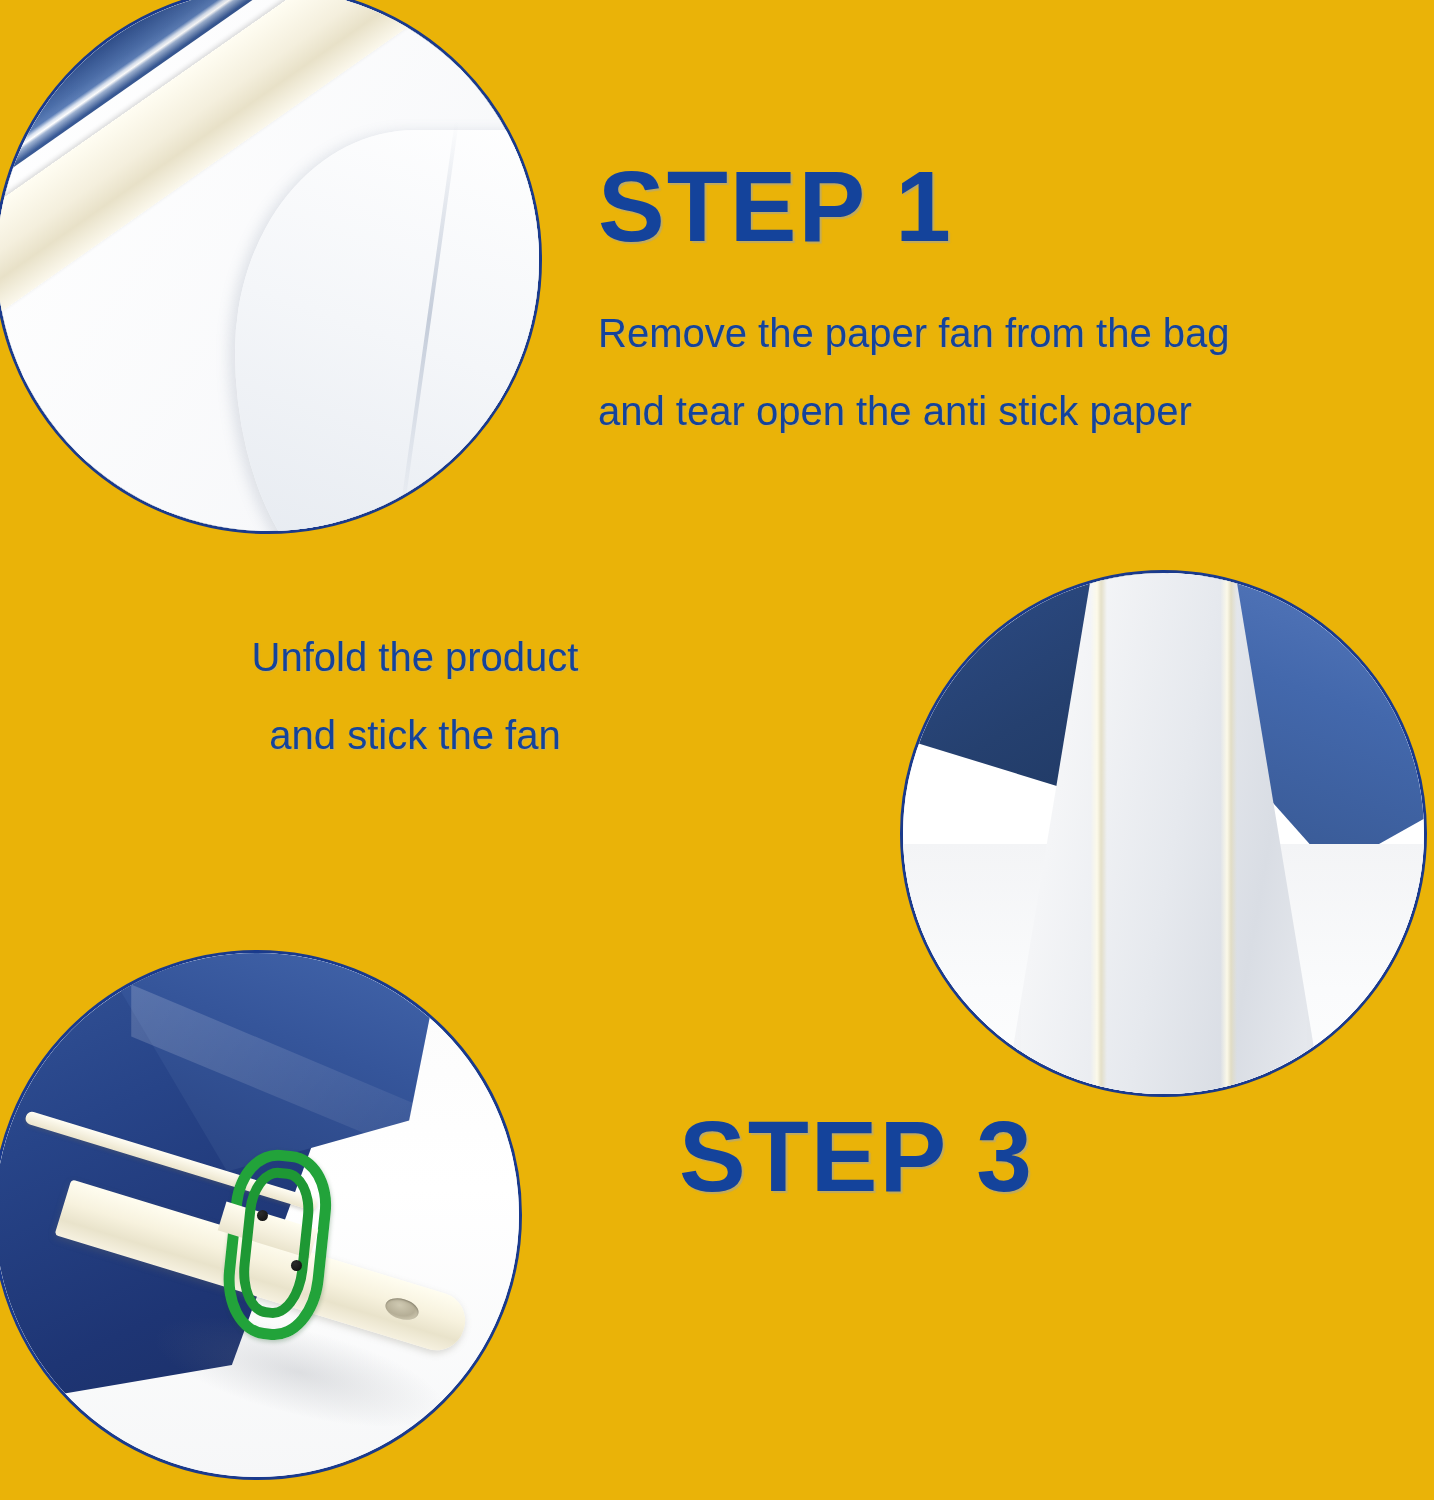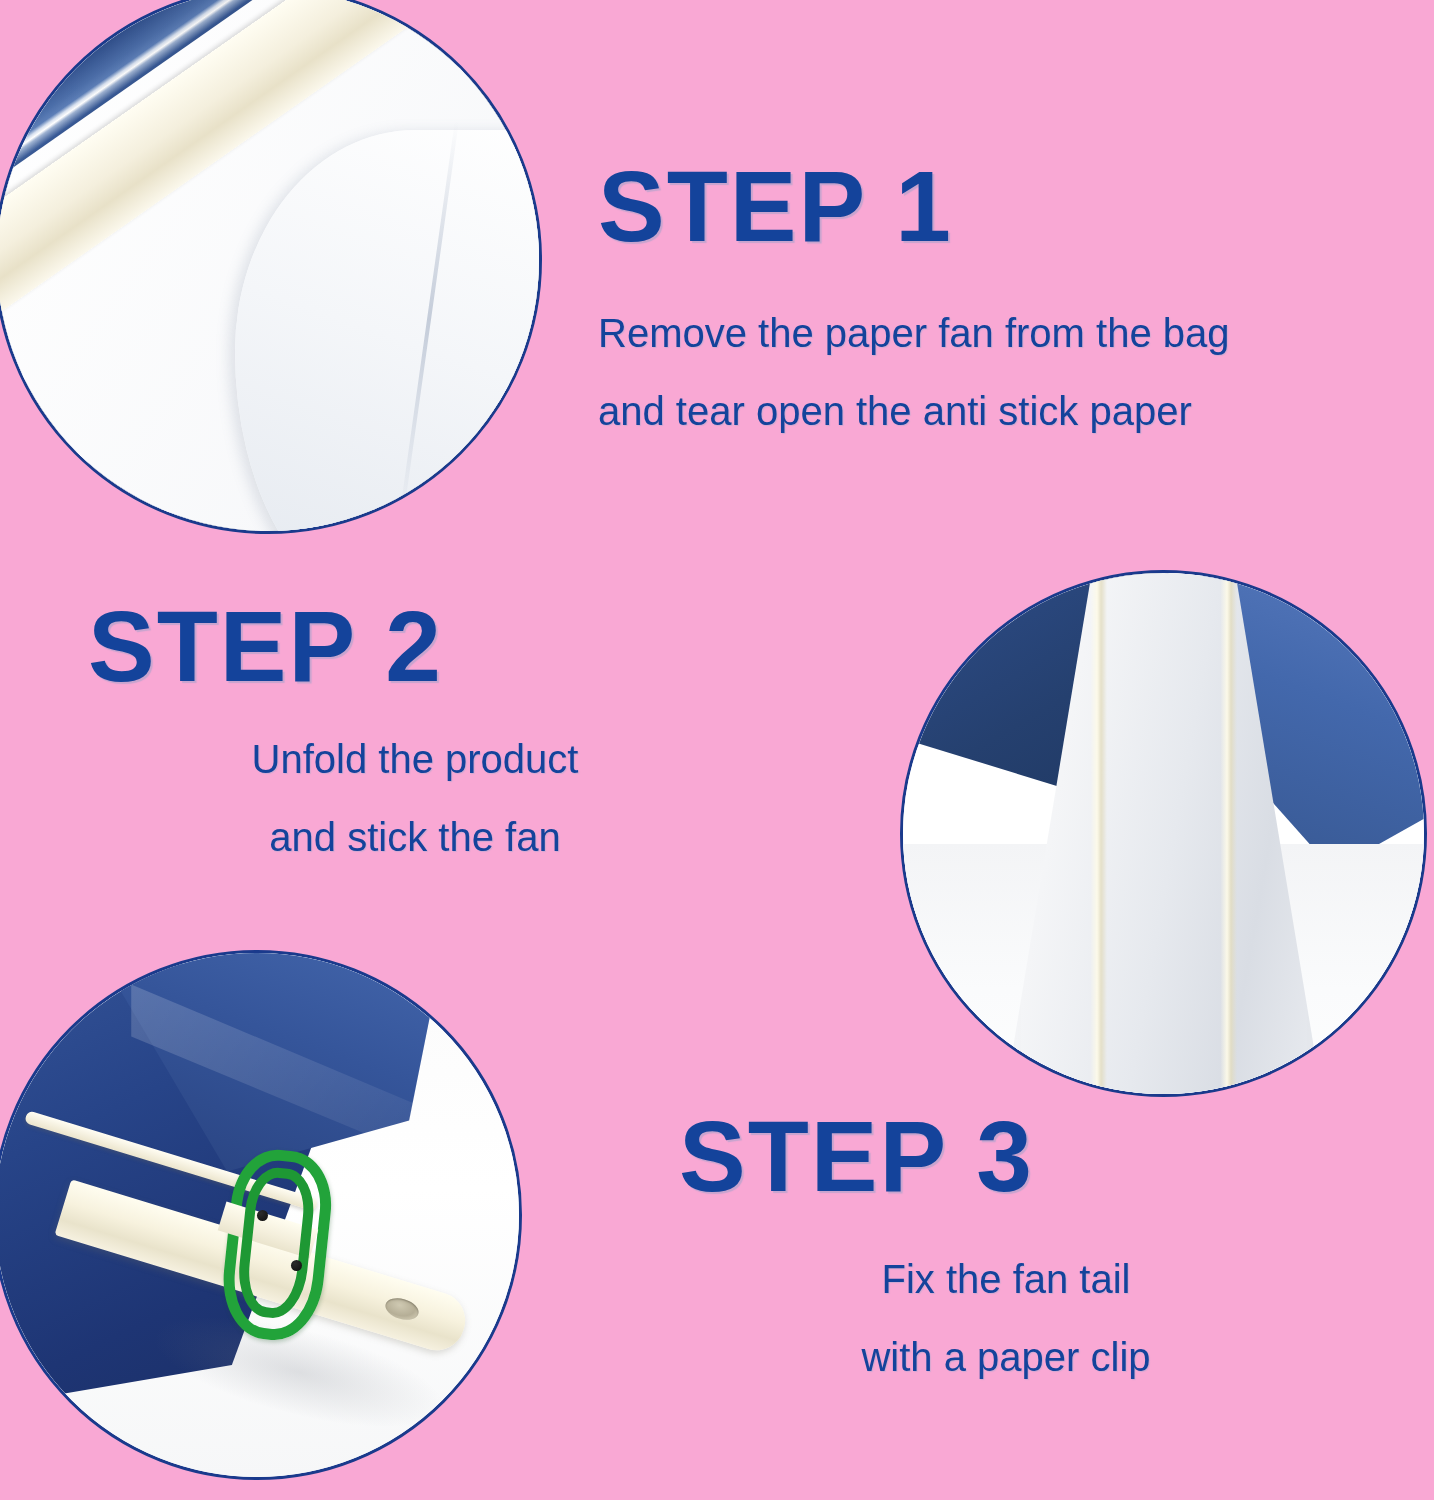--- a/index.html
+++ b/index.html
@@ -4,21 +4,21 @@
 <style>
   html, body {
     margin: 0;
     padding: 0;
     background: #ffffff;
   }
   #page {
     position: relative;
     width: 1434px;
     height: 1500px;
-    background: #f9a8d4;
+    background: #eab308;
     overflow: hidden;
     font-family: "Liberation Sans", sans-serif;
   }
 
   
   .step-block { position: absolute; }
   .step-title {
     color: #14439B;
     font-family: "Liberation Sans", sans-serif;
     font-weight: 700;
@@ -302,21 +302,20 @@
 
   <div class="step-block" id="step1-block">
     <div class="step-title">STEP 1</div>
     <div class="desc">
       <div class="step-line">Remove the paper fan from the bag</div>
       <div class="step-line">and tear open the anti stick paper</div>
     </div>
   </div>
 
   <div class="step-block" id="step2-block">
-    <div class="step-title">STEP 2</div>
     <div class="desc">
       <div class="step-line">Unfold the product</div>
       <div class="step-line">and stick the fan</div>
     </div>
   </div>
 
   <div class="photo-circle" id="circle-step2">
     <div class="photo-inner">
       <div class="p2-bg"></div>
       <div class="p2-left-blue"></div>
@@ -340,19 +339,15 @@
       <div class="p3-clip-outer"></div>
       <div class="p3-clip-mask"></div>
       <div class="p3-clip-inner"></div>
       <div class="p3-clip-tip" id="p3-tip-a"></div>
       <div class="p3-clip-tip" id="p3-tip-b"></div>
     </div>
   </div>
 
   <div class="step-block" id="step3-block">
     <div class="step-title">STEP 3</div>
-    <div class="desc">
-      <div class="step-line">Fix the fan tail</div>
-      <div class="step-line">with a paper clip</div>
-    </div>
   </div>
 
 </div>
 
 </body></html>

